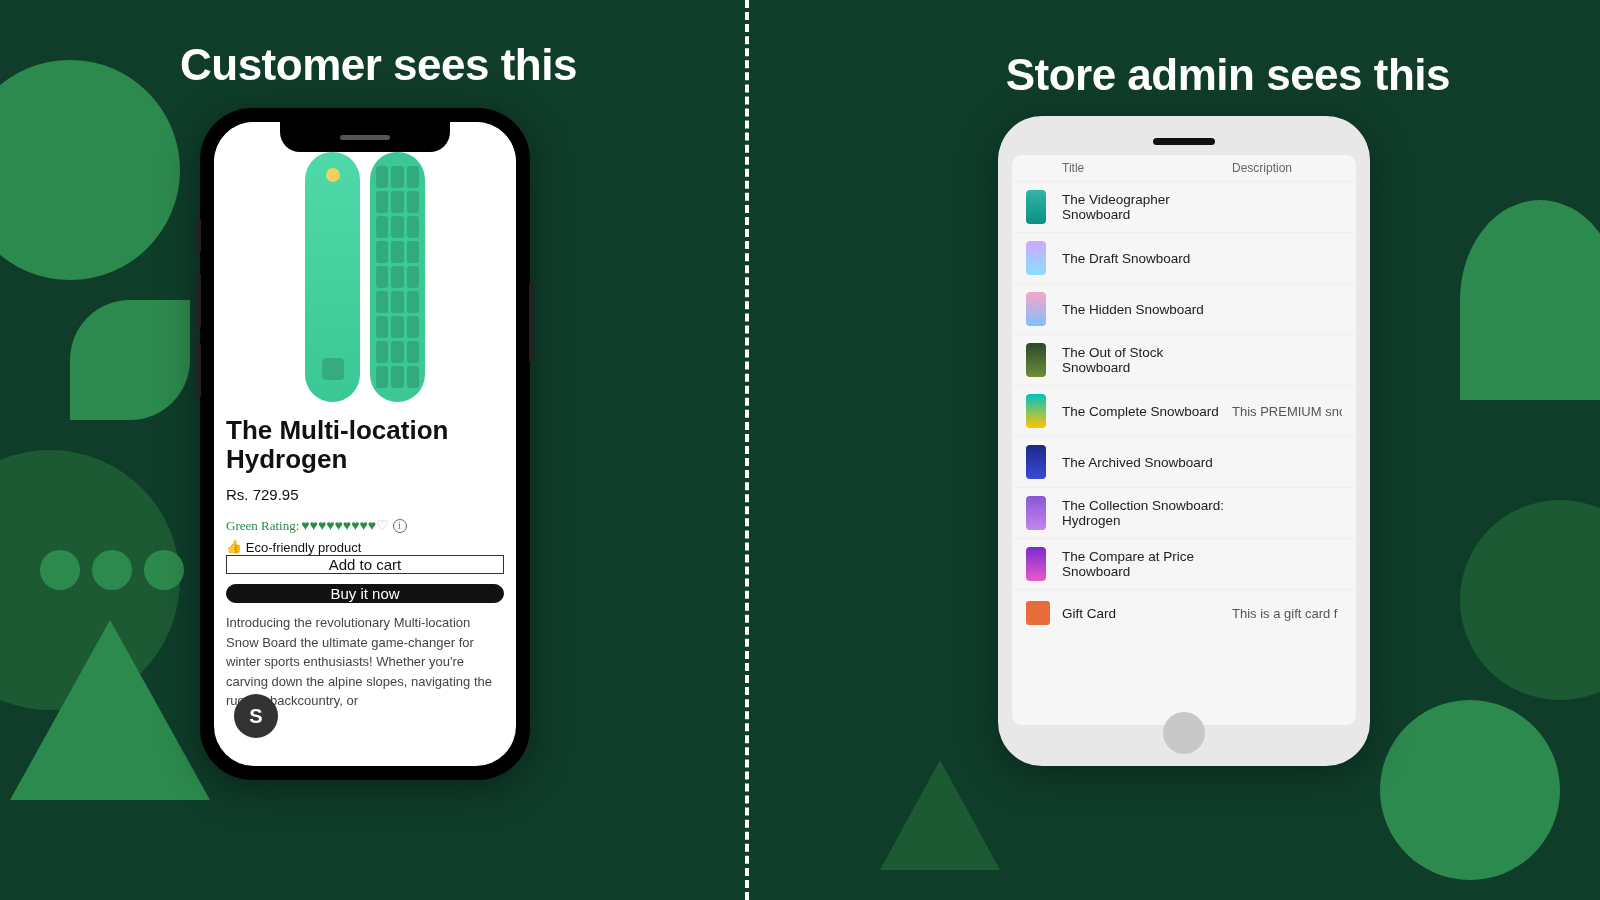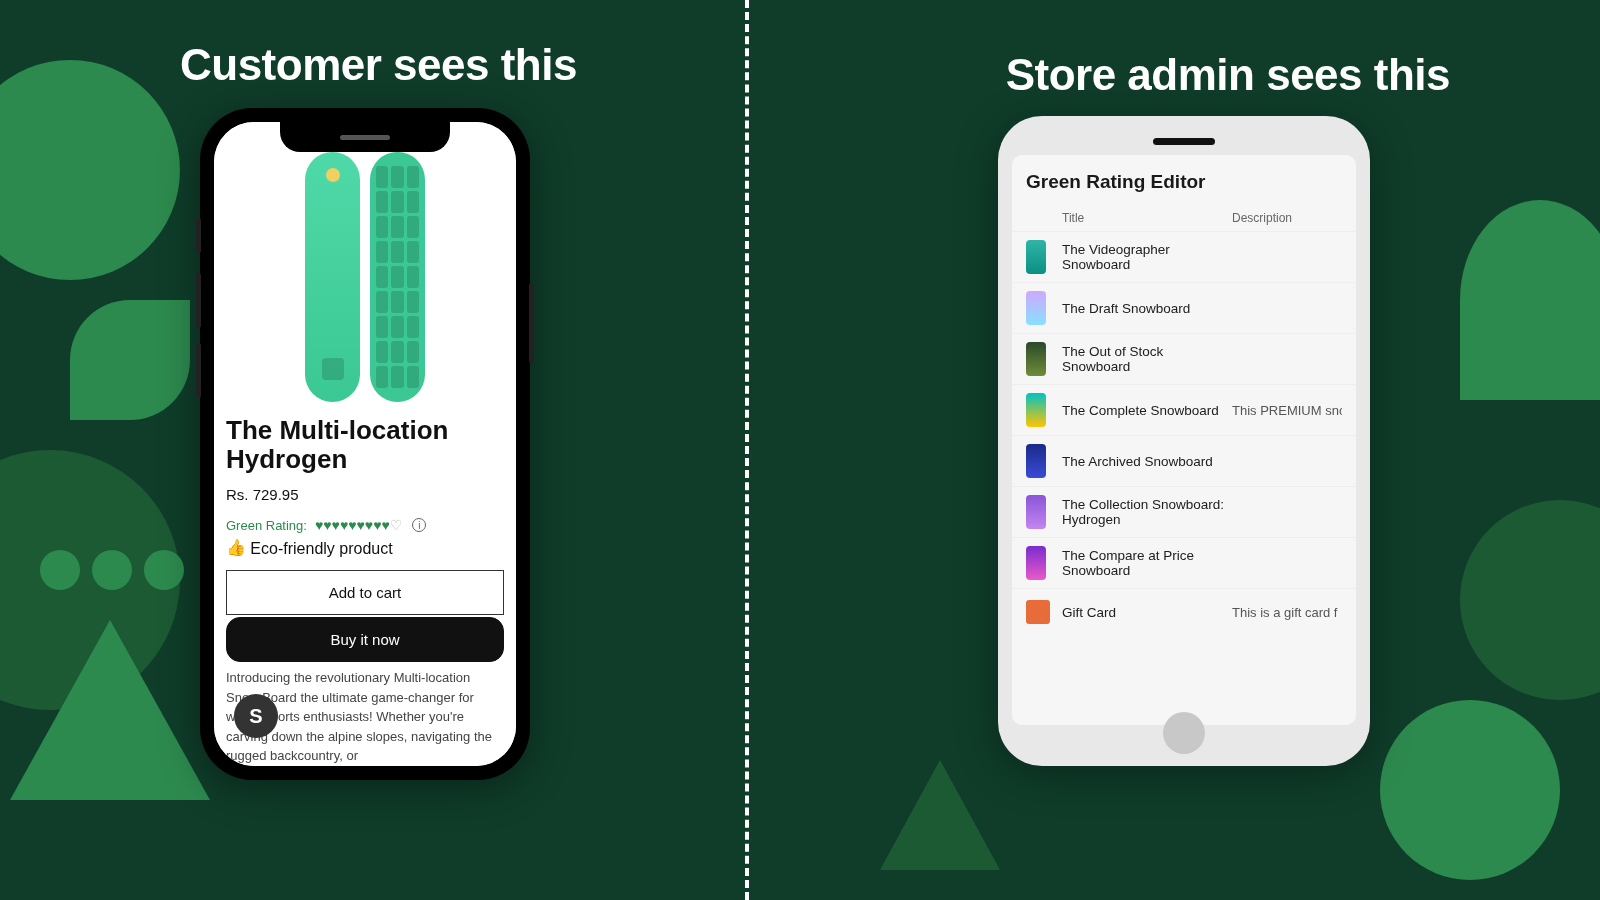--- a/index.html
+++ b/index.html
@@ -81,28 +81,28 @@
   .product-area { padding: 30px 10px 8px; display:flex; justify-content:center; gap:10px; background:#fff;}
   .board { width:55px; height:250px; border-radius:30px; position:relative; }
   .board1 { background: linear-gradient(#4fd9a8,#3bc894); }
   .board1::before{content:"";position:absolute;top:16px;left:50%;transform:translateX(-50%);width:14px;height:14px;background:#f0d060;border-radius:50%;}
   .board1::after{content:"";position:absolute;bottom:22px;left:50%;transform:translateX(-50%);width:22px;height:22px;background:rgba(0,0,0,.15);border-radius:4px;}
   .board2 { background: #3bc894; display:grid; grid-template-columns:repeat(3,1fr); grid-auto-rows:22px; gap:3px; padding:14px 6px; border-radius:30px;}
   .board2 span{ background: rgba(0,0,0,.15); border-radius:3px; }
   .details { padding: 6px 12px 0; background:#fff;}
   .p-title { font-size:26px; font-weight:700; line-height:1.12; margin-bottom:12px;}
   .p-price { font-size:15px; margin-bottom:14px;}
-  .rating-row { font-size:13px; display:flex; align-items:center; flex-wrap:wrap; gap:6px; margin-bottom:6px;}
+  .rating-row { font-size:13px; display:flex; align-items:center; flex-wrap:wrap; gap:0; margin-bottom:6px;font-family:Liberation Serif, serif;}
   .rating-label{ color:#2d8a4e; margin-right:2px;}
   .heart{ color:#2d8a4e; font-size:14px;}
   .heart-empty{ color:#bbb; font-size:14px;}
   .info-circ{ width:14px;height:14px;border:1.5px solid #666;border-radius:50%;display:inline-flex;align-items:center;justify-content:center;font-size:10px;color:#666;margin-left:4px;}
-  .eco-row{ font-size:16px; margin-bottom:12px;}
+  .eco-row{ font-size:13px; }
   .eco-row .thumb{ display:inline-block; transform:translateY(-1px); }
-  .btn { display:block; width:100%; padding:13px; text-align:center; font-size:15px; border-radius:0; margin-bottom:2px; cursor:pointer;}
+  .btn { display:block; width:100%; text-align:center; font-size:15px; border-radius:0; margin-bottom:10px; cursor:pointer;}
   .btn-outline{ background:#fff; border:1px solid #333; color:#111;}
   .btn-solid{ background:#111; color:#fff; border:1px solid #111; border-radius:14px;}
   .p-desc{ font-size:13px; color:#444; line-height:1.5; margin-top:6px;}
   .shop-badge{
     position:absolute; left:20px; bottom:28px; width:44px;height:44px;
     background:#333;border-radius:50%;display:flex;align-items:center;justify-content:center;
     color:#fff;font-weight:800;font-size:20px;z-index:6;
   }
 
   
@@ -219,38 +219,42 @@
       <div class="btn btn-solid">Buy it now</div>
       <div class="p-desc">Introducing the revolutionary Multi-location Snow Board the ultimate game-changer for winter sports enthusiasts! Whether you're carving down the alpine slopes, navigating the rugged backcountry, or</div>
     </div>
     <div class="shop-badge">S</div>
   </div>
 </div>
 
 <div class="phone2">
   <div class="speaker"></div>
   <div class="screen2">
-    <div class="admin-header">Green Rating Editor</div>
     <div class="table-head">
       <div class="col-thumb"></div>
       <div class="col-title">Title</div>
       <div class="col-desc">Description</div>
     </div>
     <div id="admin-rows">
         <div class="row">
           <div class="thumb-s" style="background: linear-gradient(rgb(47, 181, 165), rgb(13, 143, 132));"></div>
           <div class="row-title">The Videographer Snowboard</div>
           <div class="row-desc"></div>
         </div>
         <div class="row">
           <div class="thumb-s" style="background: linear-gradient(rgb(207, 168, 255), rgb(136, 224, 255));"></div>
           <div class="row-title">The Draft Snowboard</div>
           <div class="row-desc"></div>
         </div>
         <div class="row">
+          <div class="thumb-s" style="background: linear-gradient(rgb(247, 166, 196), rgb(127, 192, 255));"></div>
+          <div class="row-title">The Hidden Snowboard</div>
+          <div class="row-desc"></div>
+        </div>
+        <div class="row">
           <div class="thumb-s" style="background: linear-gradient(rgb(42, 74, 42), rgb(111, 140, 58));"></div>
           <div class="row-title">The Out of Stock Snowboard</div>
           <div class="row-desc"></div>
         </div>
         <div class="row">
           <div class="thumb-s" style="background: linear-gradient(rgb(0, 194, 194), rgb(255, 196, 0));"></div>
           <div class="row-title">The Complete Snowboard</div>
           <div class="row-desc">This PREMIUM sno</div>
         </div>
         <div class="row">

